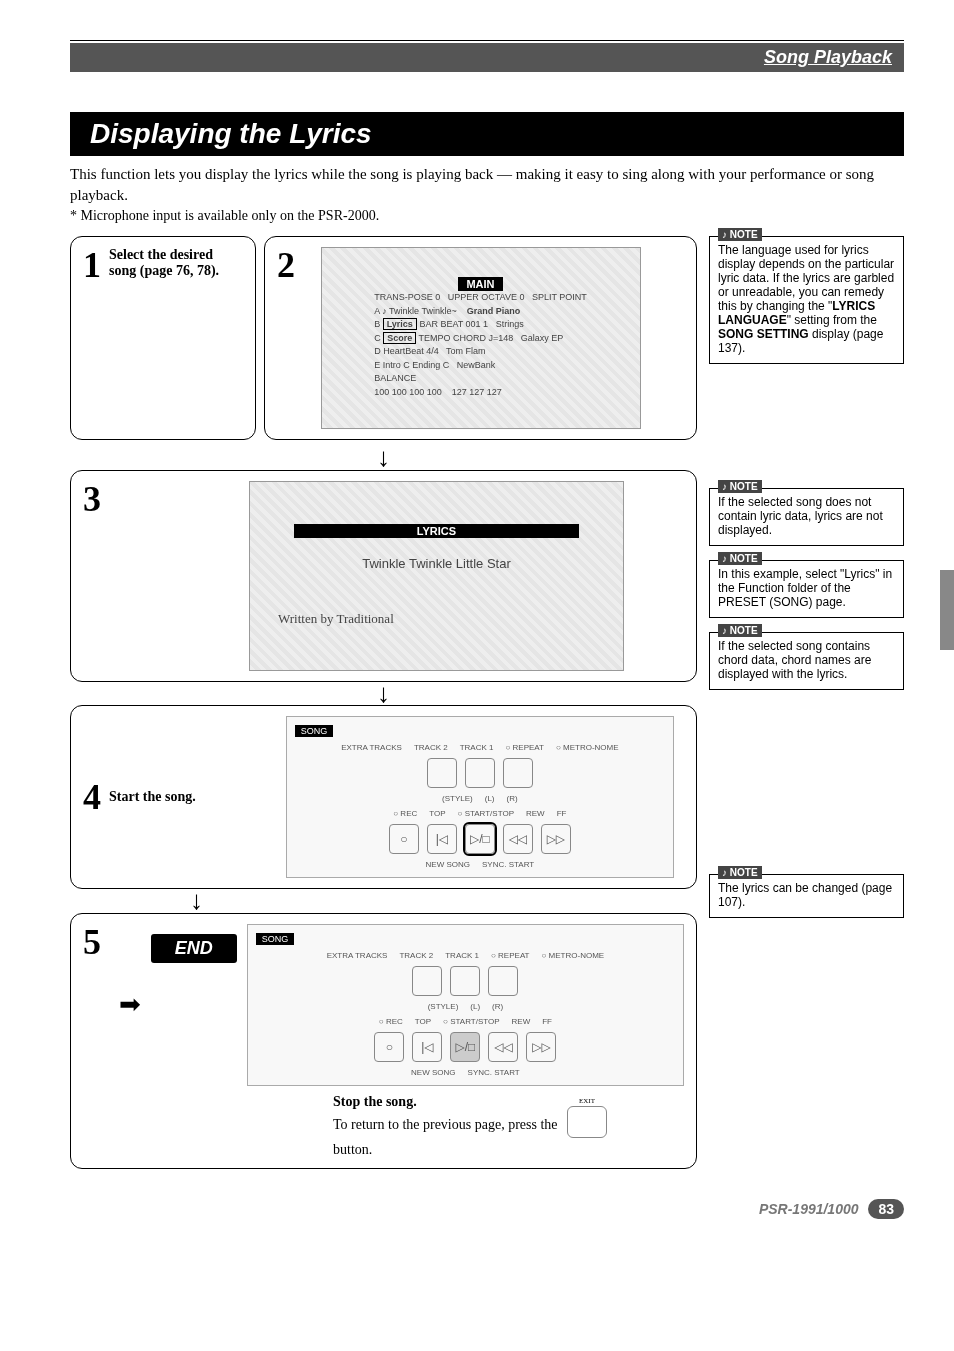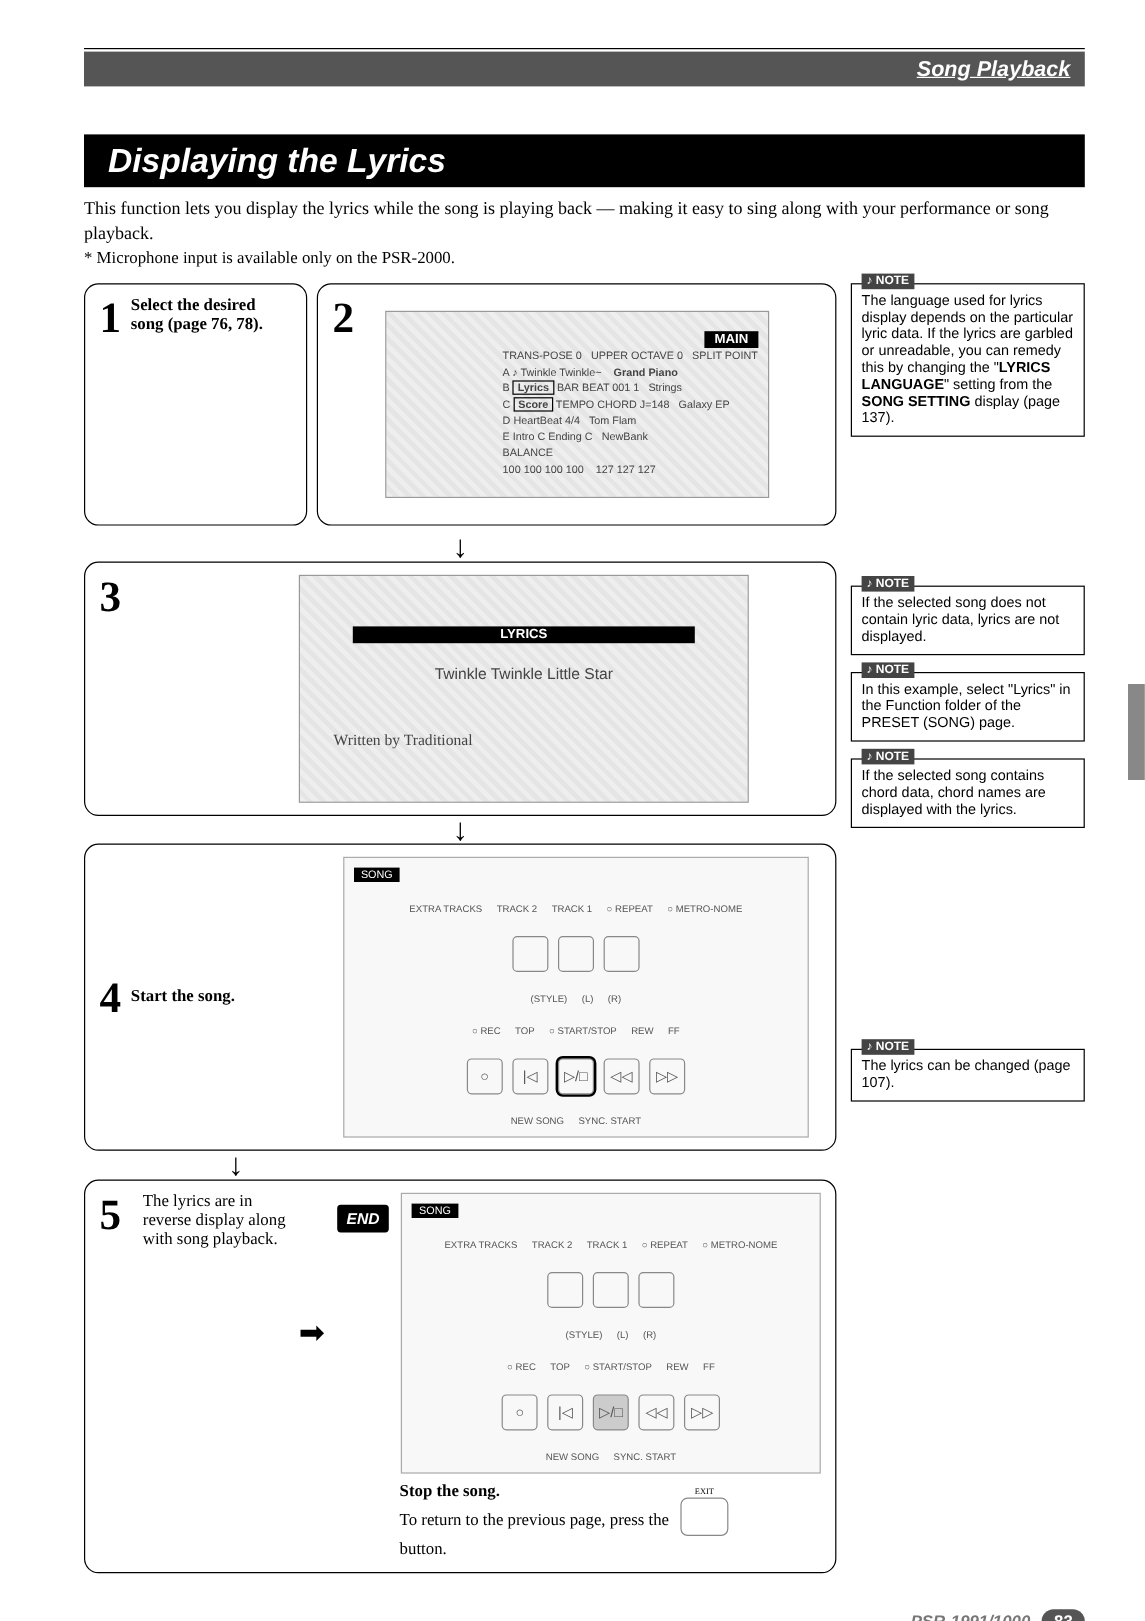--- a/index.html
+++ b/index.html
@@ -115,21 +115,21 @@
   .panel-placeholder {
     background: #f8f8f8;
     border: 1px solid #aaa;
     font-family: Arial, sans-serif;
     font-size: 9px;
     color: #555;
     padding: 8px;
     display: flex;
     flex-direction: column;
     align-items: center;
-    gap: 18px;
+    gap: 6px;
   }
   .btn-row { display:flex; gap:8px; }
   .fake-btn { width:28px; height:28px; border:1px solid #888; border-radius:4px; display:flex; align-items:center; justify-content:center; font-size:12px; }
   .label-row { display:flex; gap:12px; font-size:8px; }
   .stop-text {
     font-size: 14px;
     padding: 8px 0 0 250px;
   }
   .exit-box {
     display:inline-block;
@@ -189,22 +189,22 @@
     font-style: normal;
     margin-left: 6px;
   }
   .end-badge {
     display:inline-block;
     background:#000;
     color:#fff;
     font-family:"Trebuchet MS",sans-serif;
     font-weight:bold;
     font-style:italic;
-    padding:4px 8px;
-    font-size:13px;
+    padding:4px 24px;
+    font-size:18px;
     border-radius:3px;
   }
   .grey-tab {
     position: absolute;
     right: 0;
     top: 570px;
     width: 14px;
     height: 80px;
     background: #888;
   }
@@ -231,21 +231,21 @@
   <div class="main-area">
     <div class="left-col">
 
       <div class="step-row">
         <div class="step-box step1">
           <span class="step-num">1</span>
           <div class="step-text">Select the desired song (page 76, 78).</div>
         </div>
         <div class="step-box step2">
           <span class="step-num" style="position:absolute; left:12px; top:10px;">2</span>
-          <div class="screen-placeholder" style="height:156px; width:320px;align-items:flex-end;">
+          <div class="screen-placeholder" style="height:182px; width:320px;">
             <div style="background:#000; color:#fff; font-weight:bold; padding:1px 8px; font-size:11px;">MAIN</div>
             <div style="font-size:9px; line-height:1.5; text-align:left;">
               <span>TRANS-POSE</span> <span>0</span> &nbsp;
               <span>UPPER OCTAVE</span> <span>0</span> &nbsp;
               <span>SPLIT POINT</span><br>
               A ♪ <span>Twinkle Twinkle~</span> &nbsp;&nbsp; <b>Grand Piano</b><br>
               B <b style="border:1px solid #000; padding:0 3px;">Lyrics</b> <span>BAR BEAT</span> <span>001  1</span> &nbsp; <span>Strings</span><br>
               C <b style="border:1px solid #000; padding:0 3px;">Score</b> <span>TEMPO CHORD</span> <span>J=148</span> &nbsp; <span>Galaxy EP</span><br>
               D <span>HeartBeat</span> <span>4/4</span> &nbsp; <span>Tom Flam</span><br>
               E <span>Intro C   Ending C</span> &nbsp; <span>NewBank</span><br>
@@ -312,21 +312,20 @@
             <span>SYNC. START</span>
           </div>
         </div>
       </div>
 
       <div class="arrow-down" style="text-align:left; padding-left:120px;">↓</div>
 
       <div class="step-box">
         <div class="step5-inner">
           <span class="step-num">5</span>
-          <div class="step5-left">The lyrics are in reverse display along with song playback.</div>
           <div class="arrow-right">➡</div>
           <span class="end-badge" style="align-self:flex-start; margin-top:10px;">END</span>
           <div class="panel-placeholder" style="flex:1;">
             <div style="background:#000; color:#fff; padding:1px 6px; font-size:9px; align-self:flex-start;">SONG</div>
             <div class="label-row">
               <span>EXTRA TRACKS</span>
               <span>TRACK 2</span>
               <span>TRACK 1</span>
               <span style="margin-left:auto;">○ <span>REPEAT</span></span>
               <span>○ <span>METRO-NOME</span></span>

